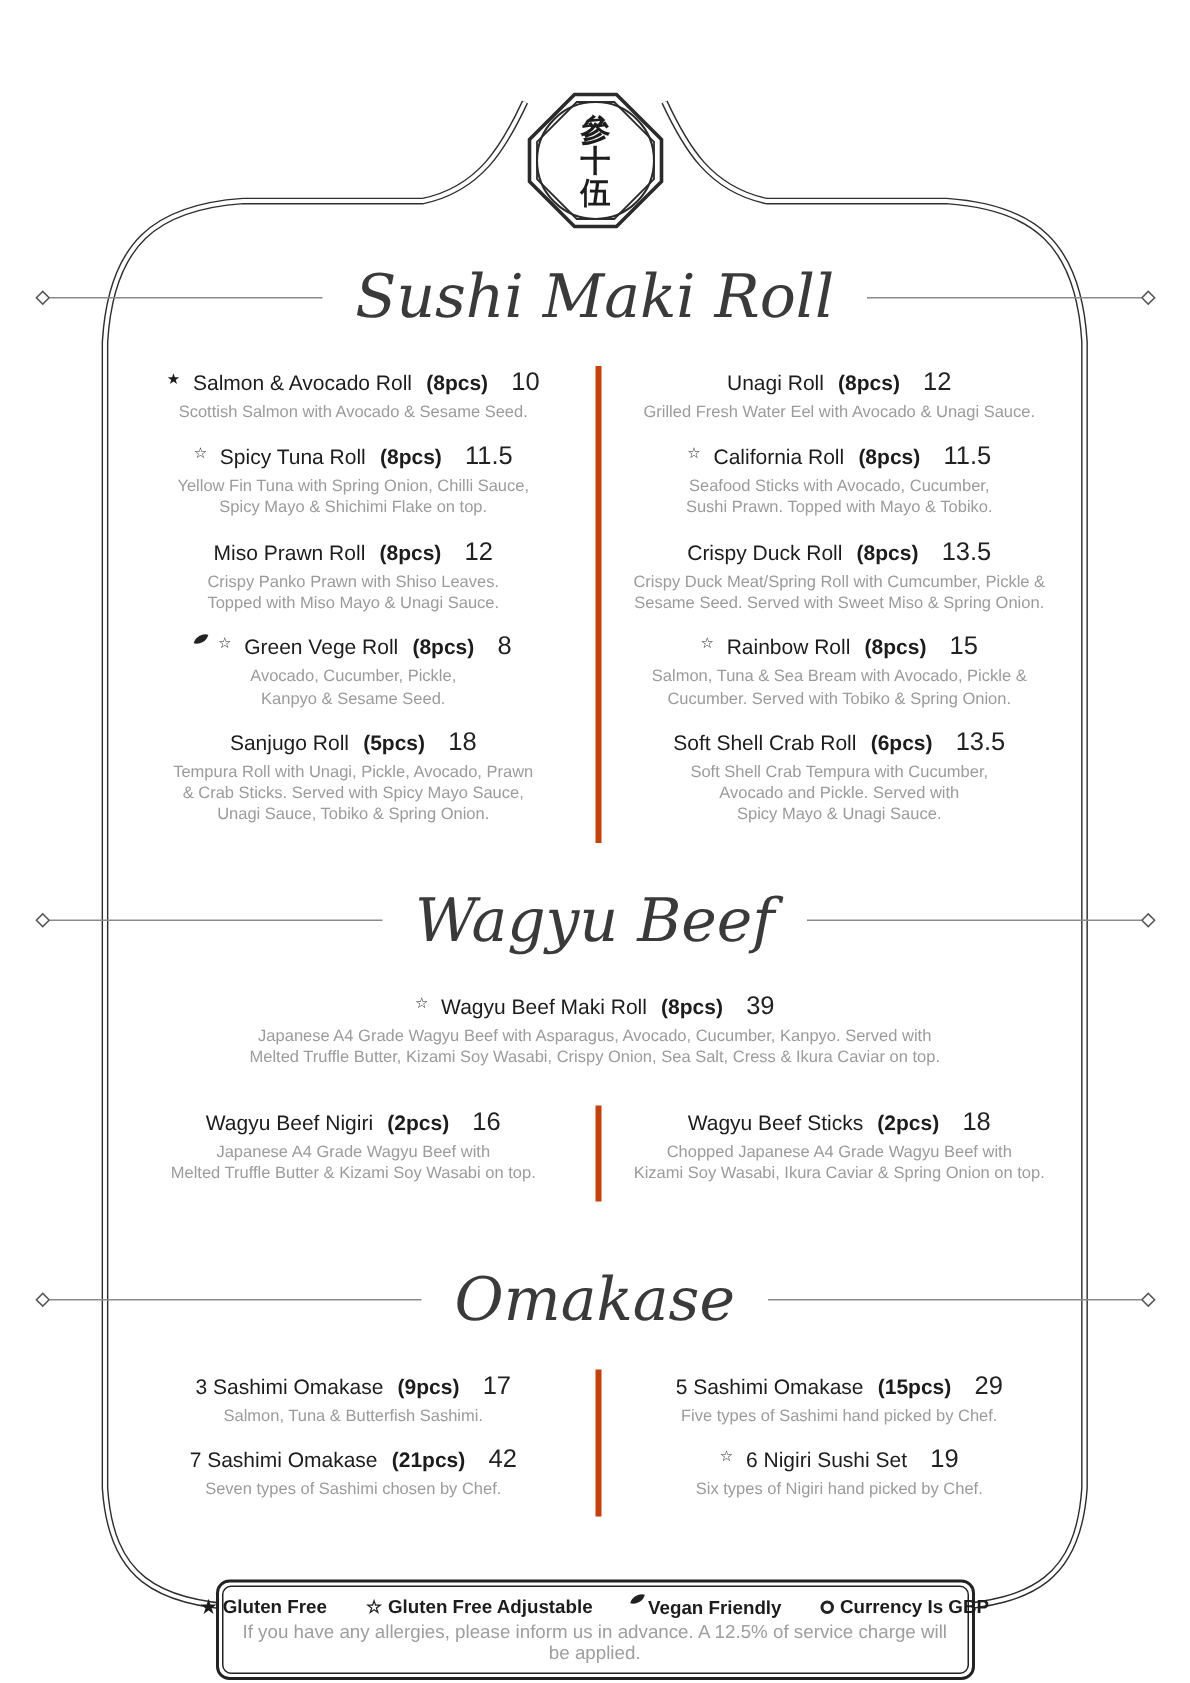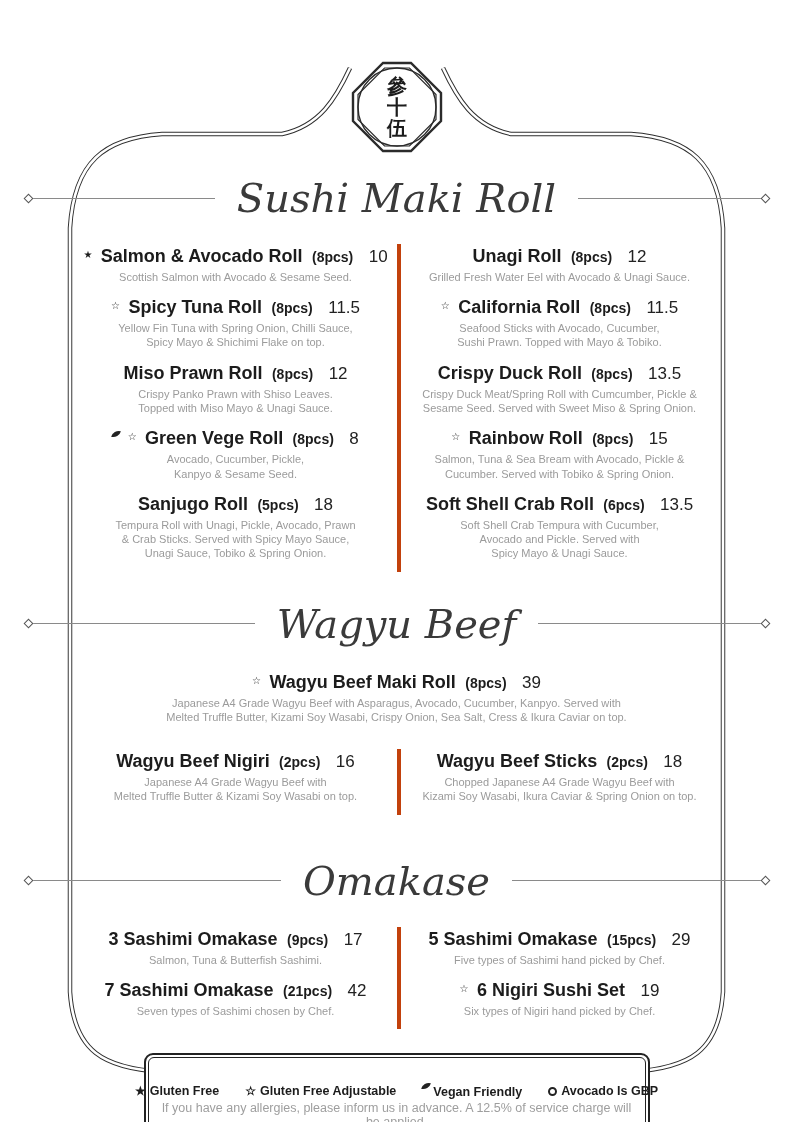--- a/index.html
+++ b/index.html
@@ -23,21 +23,21 @@
 
   
   .wrap{width:644px;margin:0 auto;}
   .cols{display:flex;}
   .col{width:50%;box-sizing:border-box;padding:0 8px;}
   .col + .col{border-left:4px solid #c2410c;}
 
   
   .item{text-align:center;margin-bottom:11px;}
   .item .line{line-height:1.35;}
-  .name{font-weight:700;font-size:18px;color:#1c1c1c;}
+  .name{font-weight:400;font-size:14px;color:#1c1c1c;}
   .pcs{font-weight:700;font-size:14px;color:#1c1c1c;margin-left:5px;}
   .price{font-weight:400;font-size:17px;color:#222;margin-left:11px;}
   .desc{font-size:11px;line-height:1.3;color:#9b9b9b;white-space:pre-line;margin-top:1px;}
 
   .ic{display:inline-block;}
   .star{font-size:10px;vertical-align:4px;margin-right:4px;color:#1c1c1c;}
   .leaf{width:8px;height:8px;background:#222;border-radius:0 100% 0 100%;
     transform:rotate(105deg);vertical-align:6px;margin-right:3px;}
   .donut{width:5px;height:5px;border:2.5px solid #222;border-radius:50%;
     vertical-align:-1px;margin-right:4px;background:#fff;}
@@ -48,21 +48,21 @@
   
   .logo{position:absolute;top:60px;left:50%;transform:translateX(-50%);z-index:2;}
 
   
   .legend{
     position:absolute;z-index:2;top:1053px;left:50%;transform:translateX(-50%);
     width:506px;background:#fff;border:2px solid #222;border-radius:9px;padding:2px;
     box-sizing:border-box;
   }
   .legend-inner{border:1px solid #222;border-radius:6px;padding:4px 8px 6px 8px;text-align:center;}
-  .legend-row{display:flex;justify-content:center;gap:26px;align-items:center;margin-top:20px;}
+  .legend-row{display:flex;justify-content:center;gap:26px;align-items:center;}
   .legend-item{font-weight:700;font-size:12.5px;color:#1c1c1c;white-space:nowrap;}
   .legend-item .star{font-size:12px;vertical-align:0;margin-right:4px;}
   .legend-note{font-size:12.5px;color:#9e9e9e;margin-top:2px;}
 </style>
 </head>
 <body>
 
 <div class="page">
 
   <svg class="frame-svg" width="793" height="1122" viewBox="0 0 793 1122">
@@ -335,19 +335,19 @@
     </div>
 
   </div>
 
   <div class="legend">
     <div class="legend-inner">
       <div class="legend-row">
         <span class="legend-item"><span class="ic star">★</span><span>Gluten Free</span></span>
         <span class="legend-item"><span class="ic star">☆</span><span>Gluten Free Adjustable</span></span>
         <span class="legend-item"><span class="ic leaf"></span><span>Vegan Friendly</span></span>
-        <span class="legend-item"><span class="ic donut"></span><span>Avocado Is GBP</span></span>
+        <span class="legend-item"><span class="ic donut"></span><span>Currency Is GBP</span></span>
       </div>
       <div class="legend-note">If you have any allergies, please inform us in advance. A 12.5% of service charge will be applied.</div>
     </div>
   </div>
 
 </div>
 
 </body></html>

